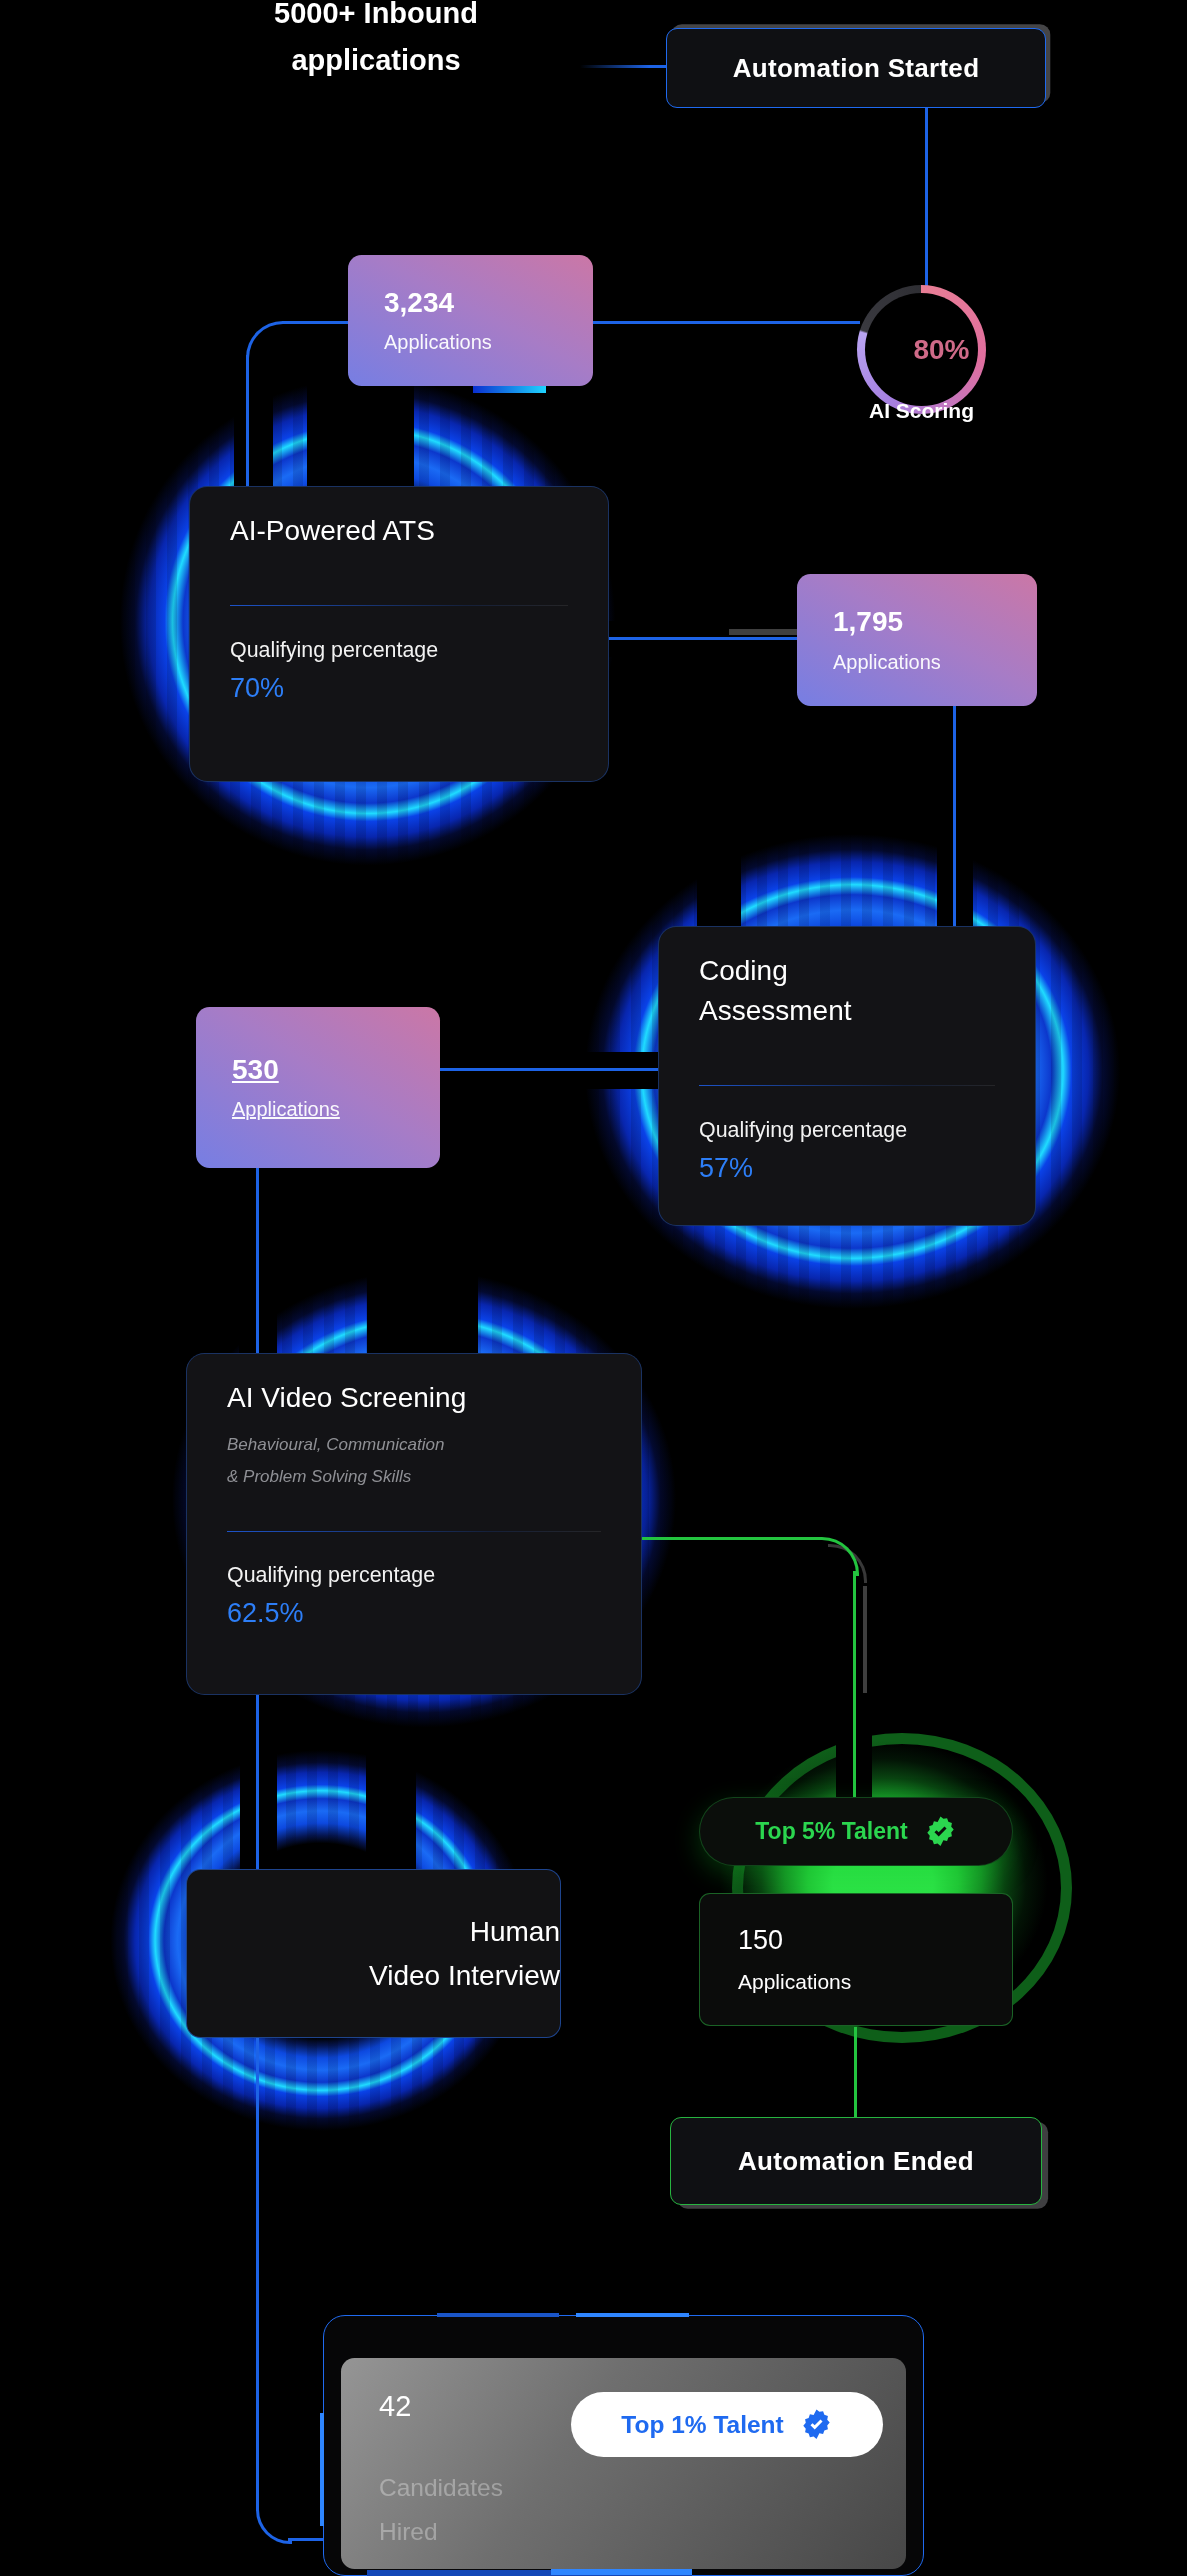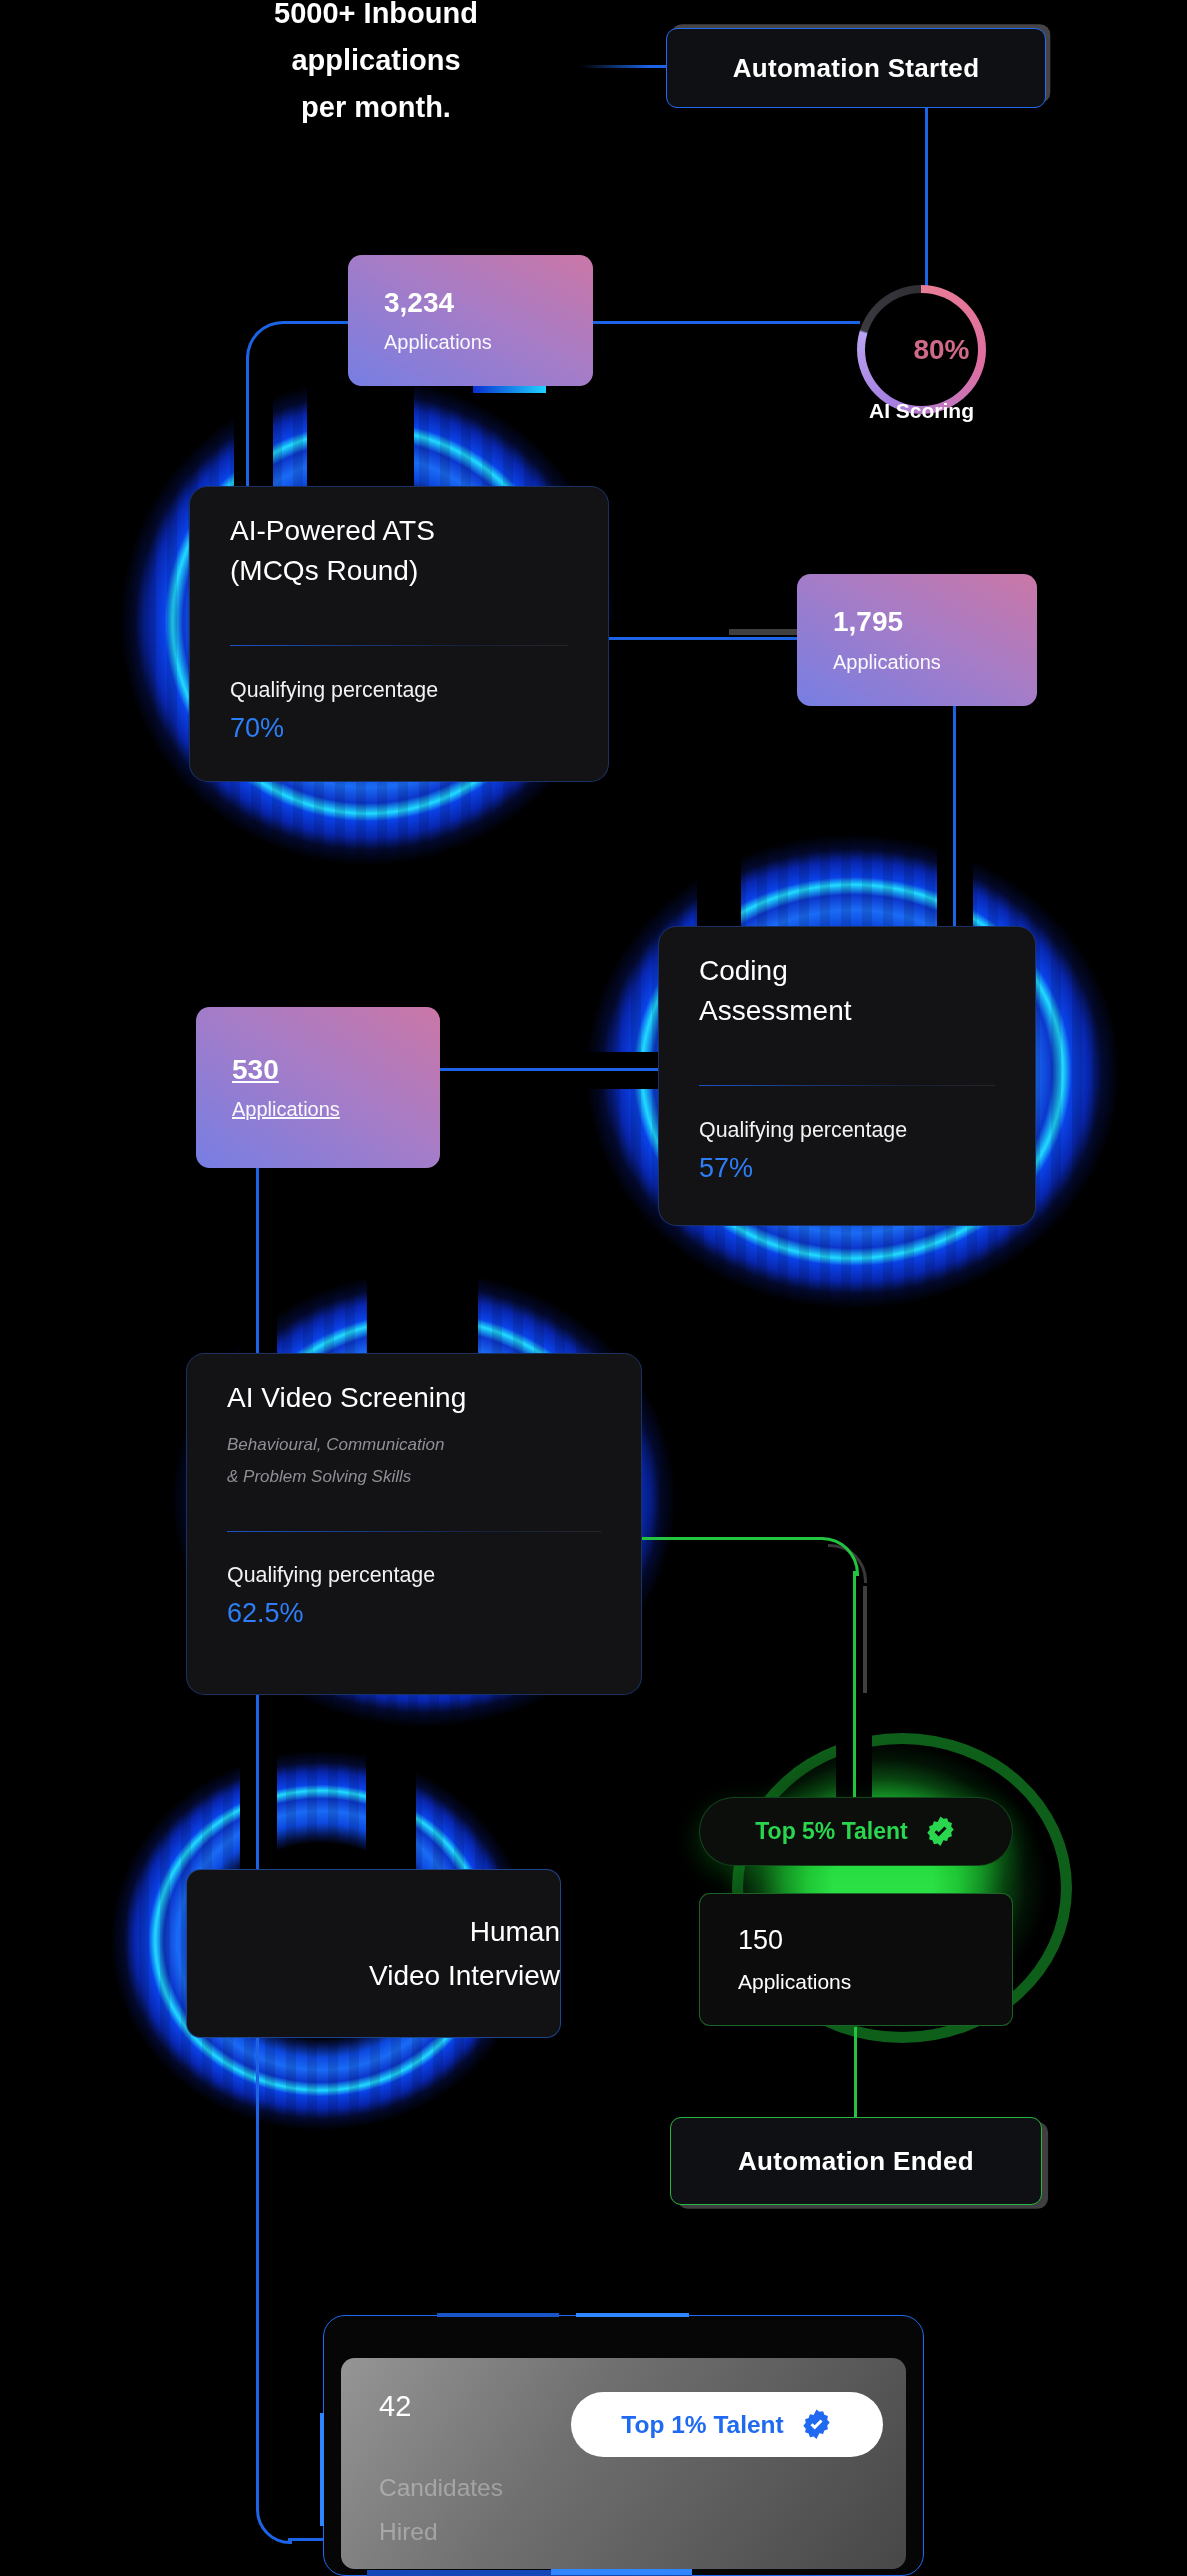--- a/index.html
+++ b/index.html
@@ -167,21 +167,20 @@
 <div class="line-green" style="left:853px;top:1571px;width:3.1px;height:265px;"></div>
 <div class="line-green" style="left:854px;top:2027px;width:3.1px;height:92px;"></div>
 <div class="line" style="left:256px;top:2038px;width:3.1px;height:473px;"></div>
 <div class="corner-bl" style="left:256px;top:2508px;width:33px;height:33px;"></div>
 <div class="line" style="left:288px;top:2538px;width:37px;height:3.1px;"></div>
 <div class="glitch" style="left:473px;top:386px;width:73px;height:7.3px;"></div>
 
 <div class="intro" style="left:165px;top:-9.8px;width:422px;">
   <div>5000+ Inbound</div>
   <div>applications</div>
-  <div>per month.</div>
 </div>
 
 <div class="flow-btn" style="left:666px;top:28px;width:378px;height:78px;">
   <span>Automation Started</span>
 </div>
 
 <div class="scoring-ring" style="left:857px;top:285px;width:129px;height:129px;">
   <div class="scoring-hole">
     <span class="scoring-pct">80%</span>
   </div>
@@ -197,21 +196,20 @@
   <div class="count-label">Applications</div>
 </div>
 <div class="count-box" style="left:196px;top:1007px;width:244px;height:161px;text-decoration:underline;">
   <div class="count-value">530</div>
   <div class="count-label">Applications</div>
 </div>
 
 <div class="stage-card" style="left:189px;top:486px;width:420px;height:296px;">
   <div class="stage-title">
     <div>AI-Powered ATS</div>
-    <div>(MCQs Round)</div>
   </div>
   <div class="divider"></div>
   <div class="qual-label">Qualifying percentage</div>
   <div class="qual-value">70%</div>
 </div>
 
 <div class="stage-card" style="left:658px;top:926px;width:378px;height:300px;">
   <div class="stage-title">
     <div>Coding</div>
     <div>Assessment</div>

